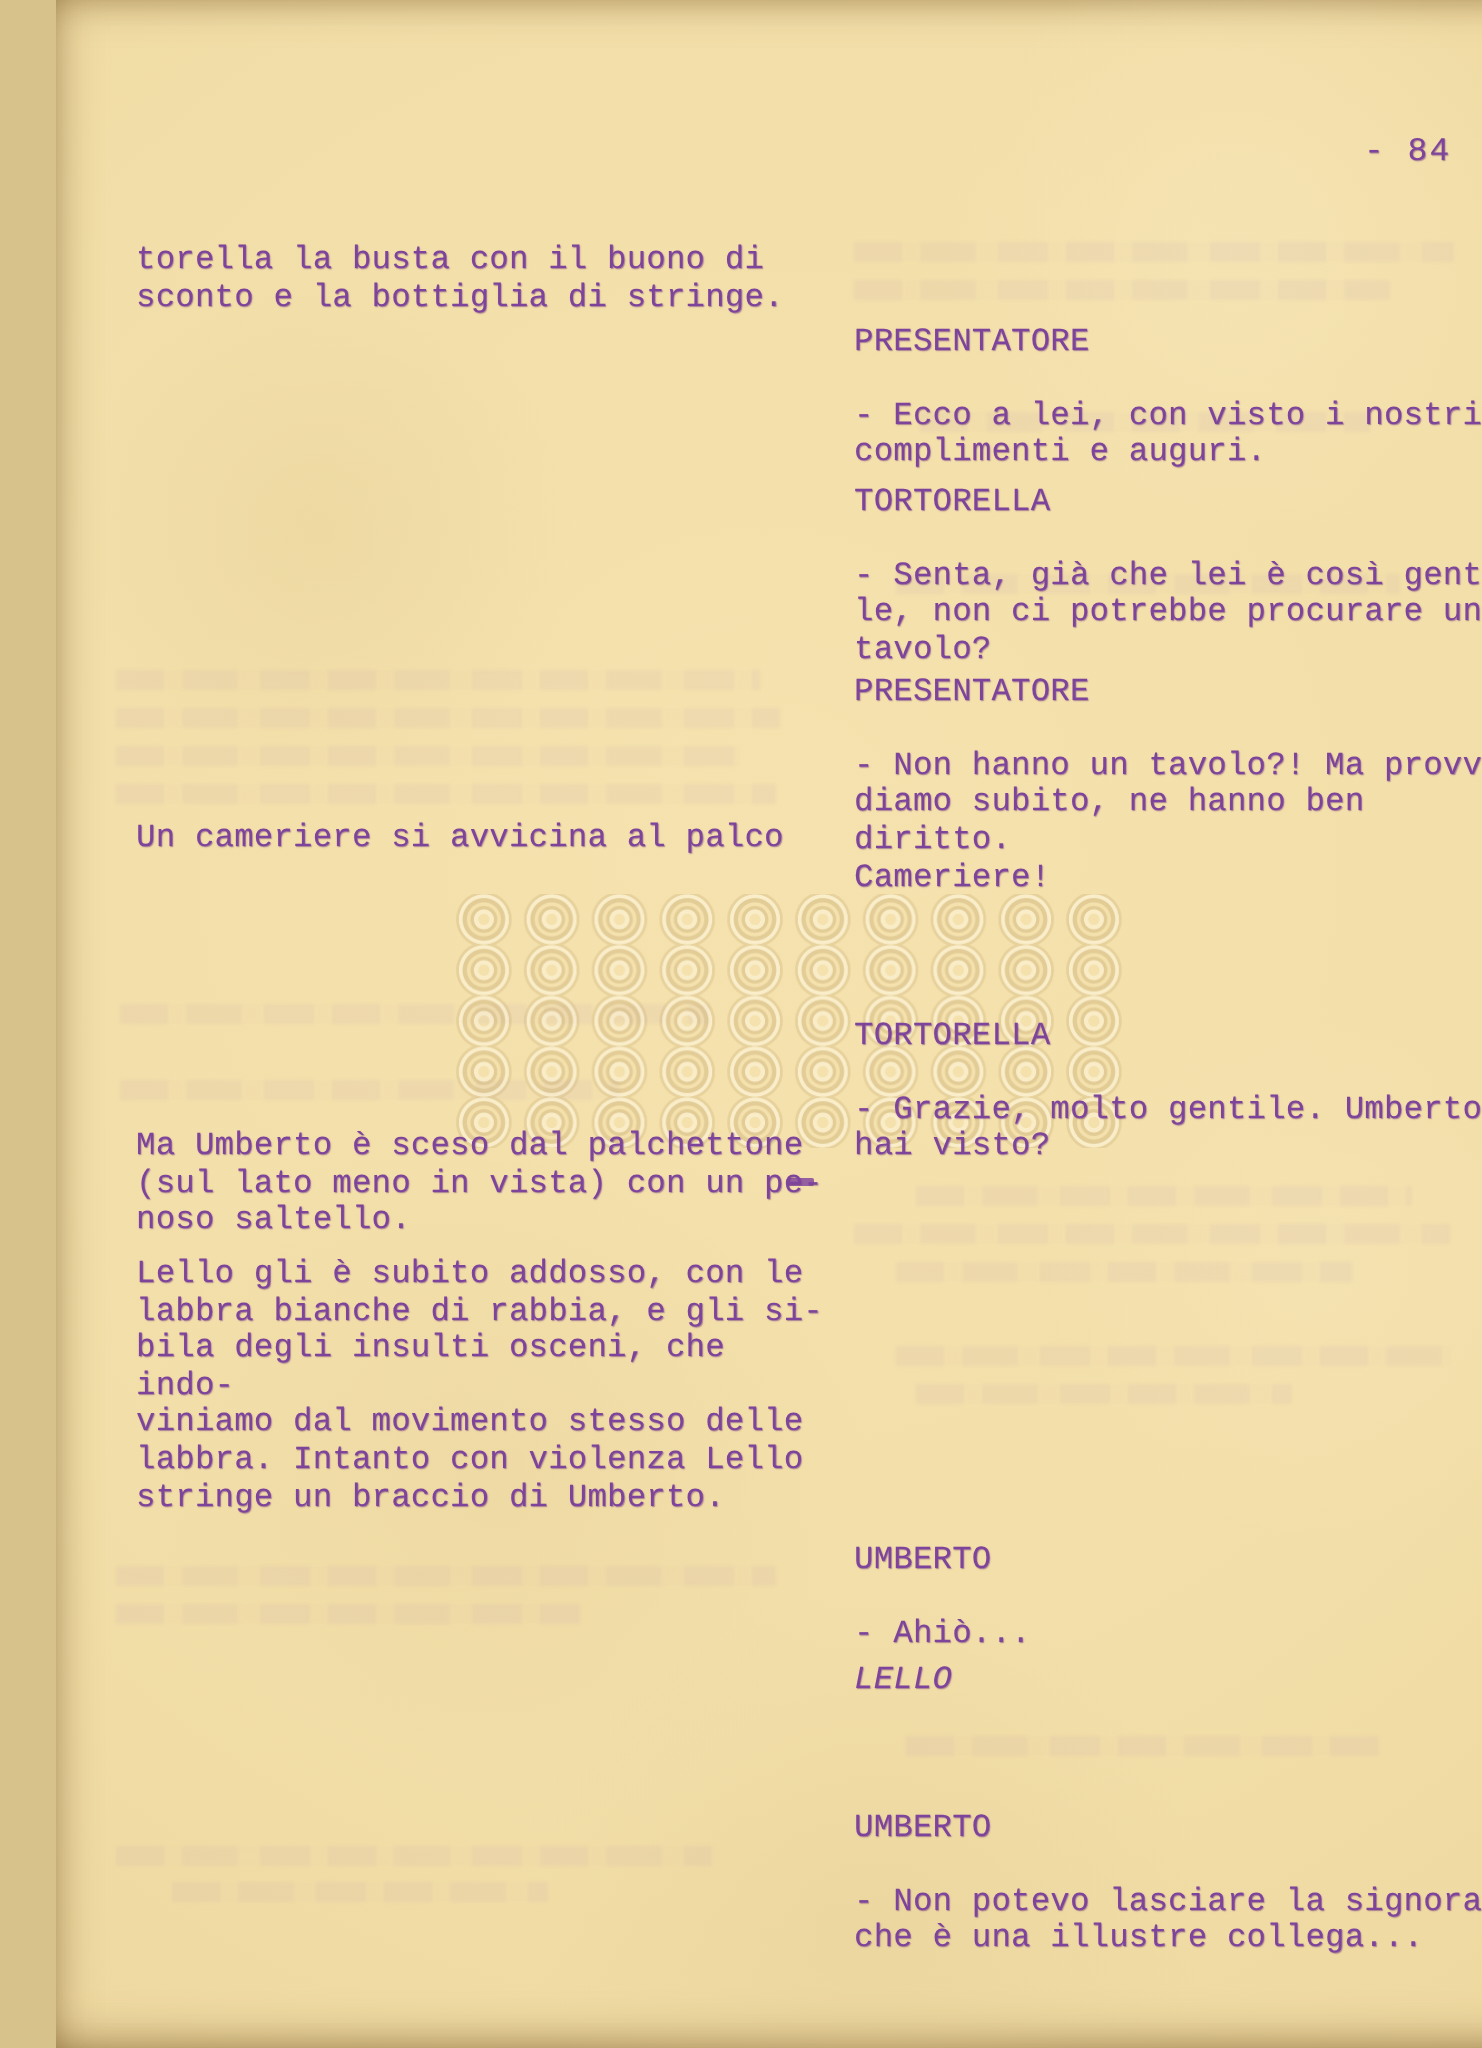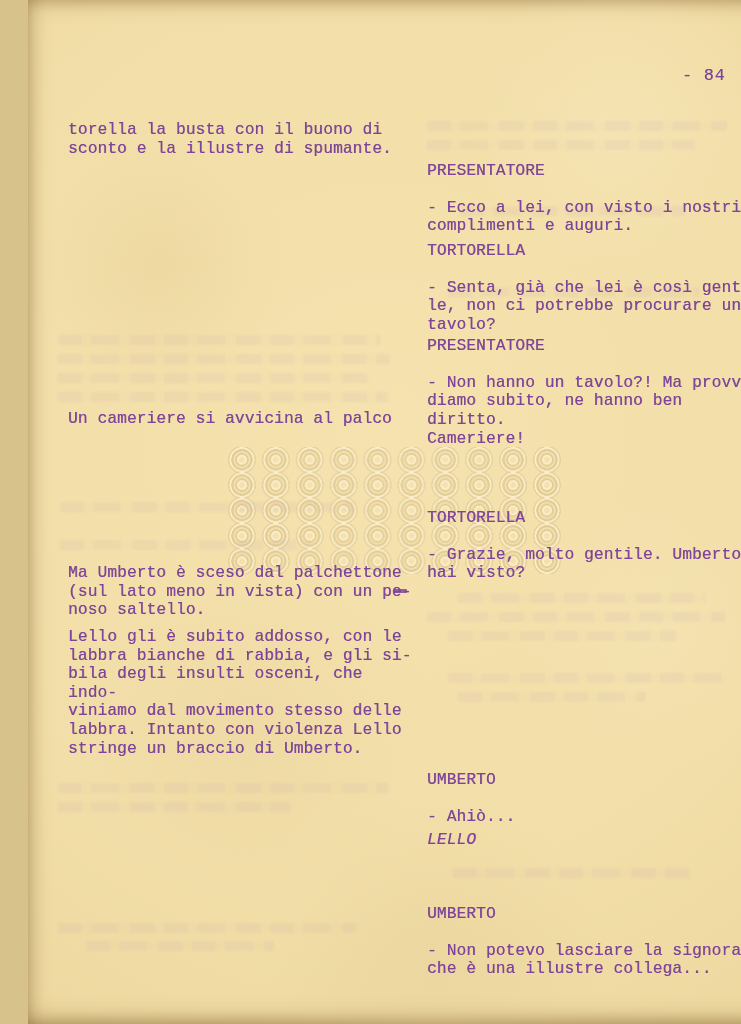--- a/index.html
+++ b/index.html
@@ -122,21 +122,21 @@
   <div class="ghost" style="left:425px; top:868px; width:238px;"></div>
   <div class="ghost" style="left:30px;  top:923px; width:298px;"></div>
   <div class="ghost" style="left:58px;  top:941px; width:188px;"></div>
 
   <div class="watermark"></div>
   <div class="stray-dash"></div>
 
   <div class="page-number ink">- 84</div>
 
   <div class="block left-col ink" style="top:121px;">torella la busta con il buono di
-sconto e la illustre di spumante.</div>
+sconto e la bottiglia di stringe.</div>
   <div class="block left-col ink" style="top:410px;">Un cameriere si avvicina al palco</div>
   <div class="block left-col ink" style="top:564px;">Ma Umberto è sceso dal palchettone
 (sul lato meno in vista) con un pe-
 noso saltello.</div>
   <div class="block left-col ink" style="top:628px;">Lello gli è subito addosso, con le
 labbra bianche di rabbia, e gli si-
 bila degli insulti osceni, che indo-
 viniamo dal movimento stesso delle
 labbra. Intanto con violenza Lello
 stringe un braccio di Umberto.</div>

